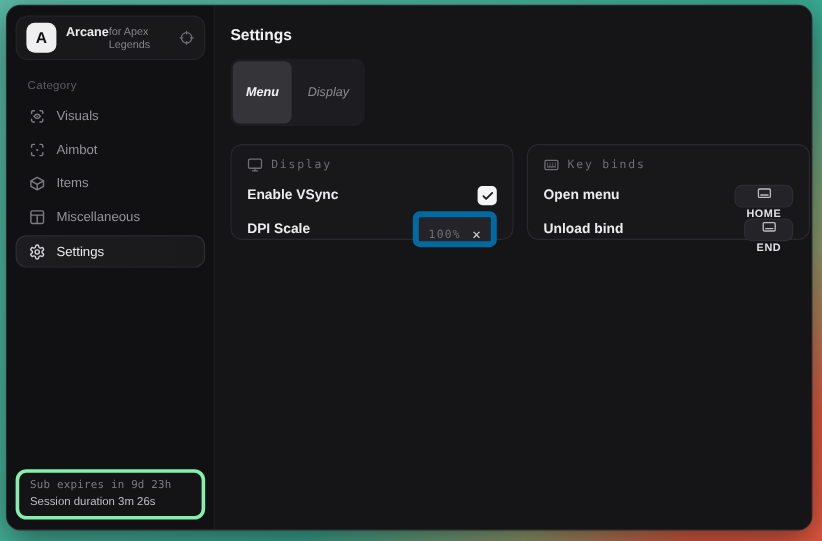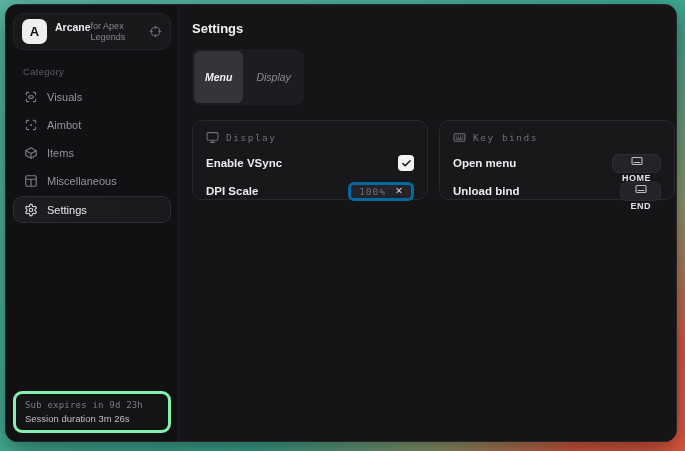--- a/index.html
+++ b/index.html
@@ -79,22 +79,22 @@
   }
   .card-row{
     margin-top:10px; display:flex; align-items:center; justify-content:space-between; height:18px;gap:17px;
   }
   .row-label{ font-size:11.5px; font-weight:bold; color:#ececef; }
   .checkbox{
     width:16px; height:16px; background:#f4f4f6; border-radius:4px;
     display:flex; align-items:center; justify-content:center; cursor:default;
   }
   .pill{
-    background:#232328; border:3px solid #0369a1; border-radius:6px; height:19px;
-    display:flex; align-items:center; gap:9px; padding:0 8px;
+    background:#232328; border:5px solid #0369a1; border-radius:6px; height:30px;
+    display:flex; align-items:flex-end; gap:9px; padding:0 8px;
   }
   .pill-value{ font-family:"DejaVu Sans Mono", monospace; font-size:9.5px; color:#6f6f77; letter-spacing:1px;}
   .pill-x{ font-size:9.5px; color:#d2d2d7; line-height:1; }
   .key-chip{
     background:#232328; border:1px solid #2c2c31; border-radius:6px; height:19px;
     display:flex; align-items:center; gap:6px; padding:0 9px; color:#e2e2e6;flex-direction:column;
   }
   .key-chip .kc-label{ font-size:9px; font-weight:bold; letter-spacing:.5px; }
   .key-chip .ki{ display:flex; align-items:center; color:#bcbcc2; }
   svg{ display:block; }

